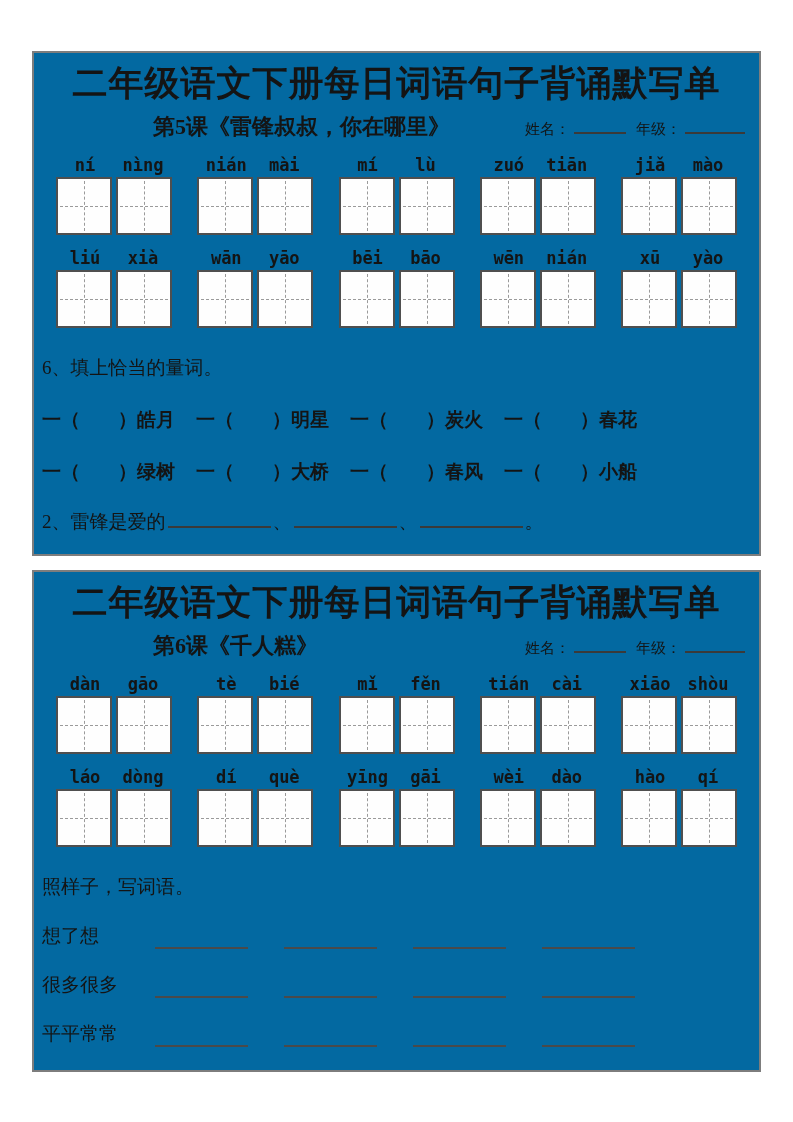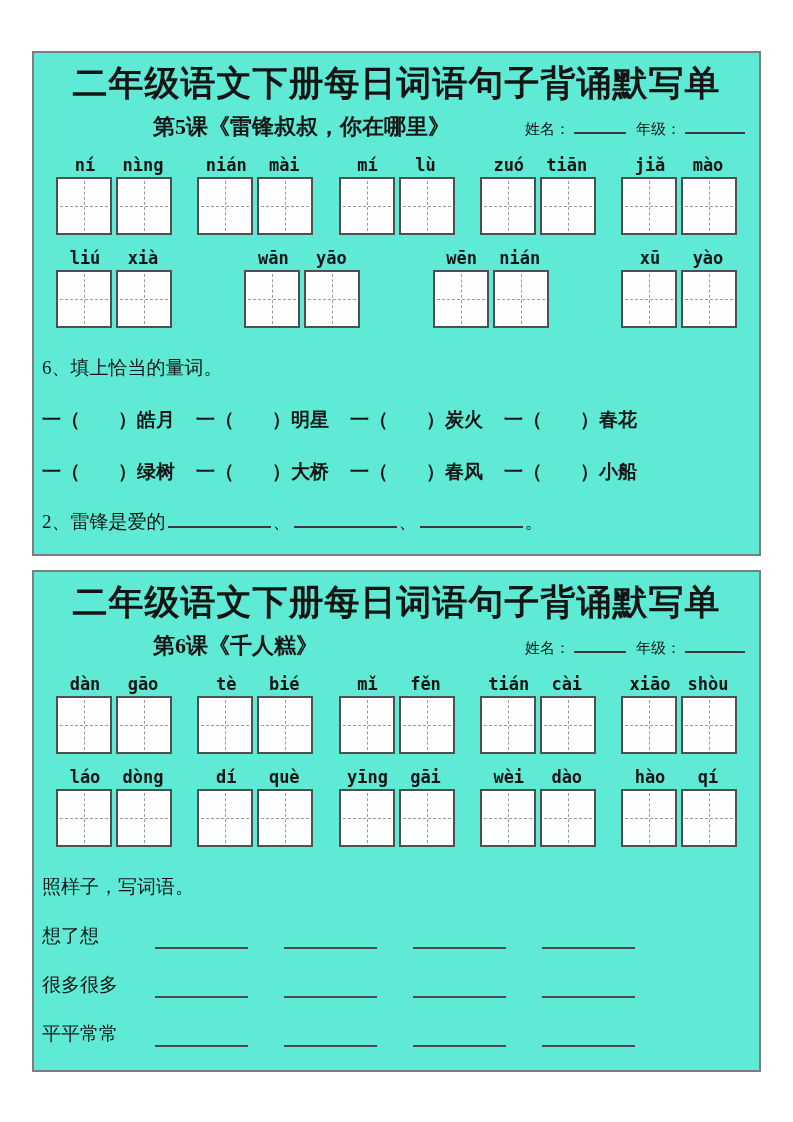--- a/index.html
+++ b/index.html
@@ -8,21 +8,21 @@
     width:793px; height:1122px;
     font-family:"Liberation Serif", serif;
     color:#141414;
     overflow:hidden;
   }
   .canvas { padding-top:51px; }
 
   .sheet {
     width:729px; margin:0 auto 14px auto;
     border:2px solid #7d7d7d;
-    background:#5eead4;
+    background:#0369a1;
     position:relative;
   }
   .sheet-1 { height:505px; }
   .sheet-2 { height:502px; }
 
   .sheet-title {
     text-align:center;
     font-size:35px; font-weight:700;
     letter-spacing:1px;
     margin-top:7px;
@@ -174,20 +174,30 @@
             <span>wān</span>
             <span>yāo</span>
           </div>
           <div class="pair-bx">
             <div class="tzg"></div>
             <div class="tzg"></div>
           </div>
         </div>
         <div class="pair">
           <div class="pair-py">
+            <span>bēi</span>
+            <span>bāo</span>
+          </div>
+          <div class="pair-bx">
+            <div class="tzg"></div>
+            <div class="tzg"></div>
+          </div>
+        </div>
+        <div class="pair">
+          <div class="pair-py">
             <span>wēn</span>
             <span>nián</span>
           </div>
           <div class="pair-bx">
             <div class="tzg"></div>
             <div class="tzg"></div>
           </div>
         </div>
         <div class="pair">
           <div class="pair-py">

